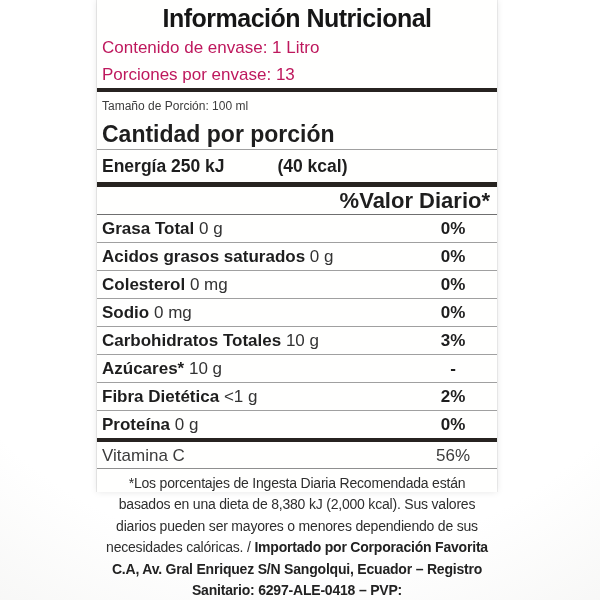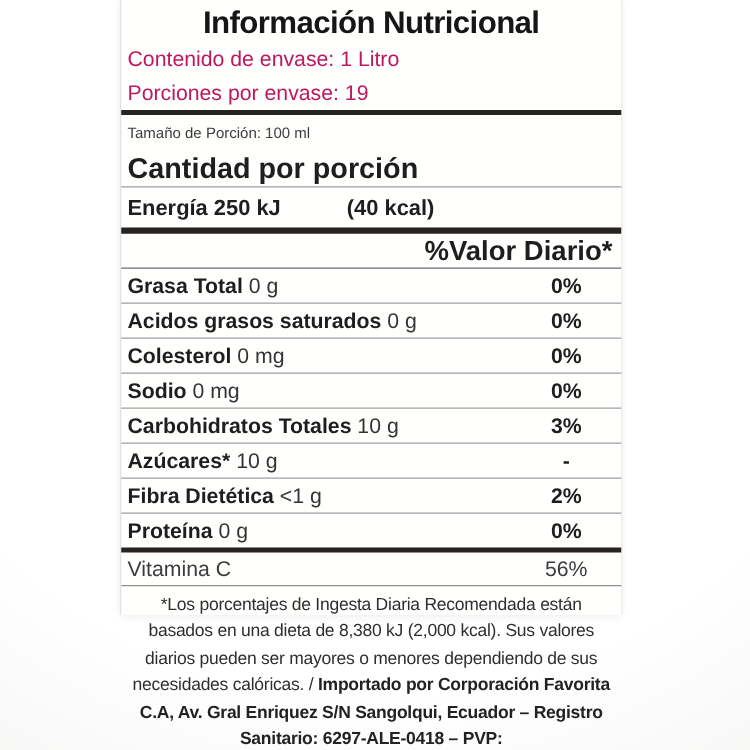--- a/index.html
+++ b/index.html
@@ -125,21 +125,21 @@
   .footnote .b { font-weight: bold; color: #222; }
 </style>
 </head>
 <body>
 
 <div class="label">
 
   <div class="title">Información Nutricional</div>
 
   <div class="pkg-line">Contenido de envase: 1 Litro</div>
-  <div class="pkg-line">Porciones por envase: 19</div>
+  <div class="pkg-line">Porciones por envase: 13</div>
 
   <div class="bar"></div>
 
   <div class="serving-size">Tamaño de Porción: 100 ml</div>
   <div class="amount-header">Cantidad por porción</div>
 
   <div class="energy-row">
     <span>Energía 250 kJ</span>
     <span class="energy-kcal">(40 kcal)</span>
   </div>

